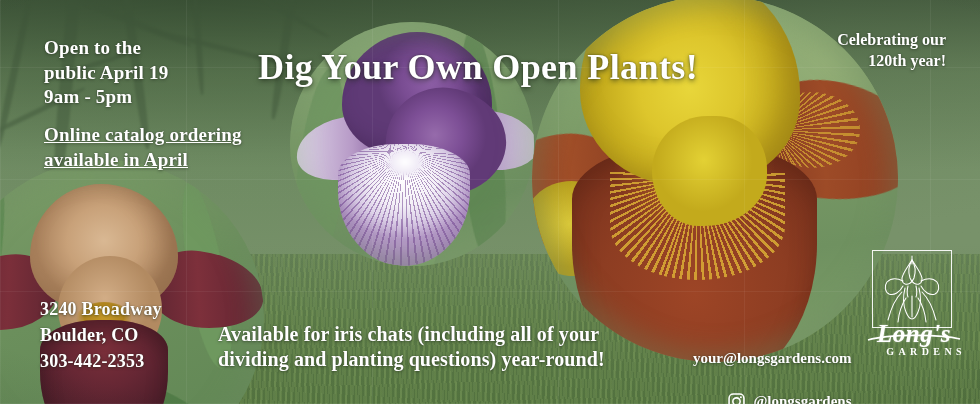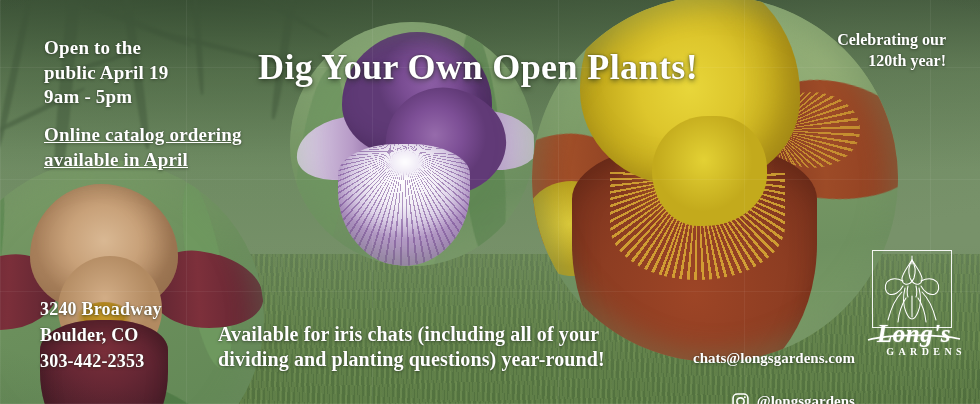--- a/index.html
+++ b/index.html
@@ -382,21 +382,21 @@
 
   <div class="txt" id="headline">Dig Your Own Open Plants!</div>
 
   <div class="txt" id="anniversary">Celebrating our
 120th year!</div>
 
   <div class="txt" id="chats-block">Available for iris chats (including all of your
 dividing and planting questions) year-round!</div>
 
   <div class="txt" id="contact-block">
-    <span id="contact-email">chats@longsgardens.com</span>
+    <span id="contact-email">your@longsgardens.com</span>
     <span class="ig-row">
       <svg class="ig-icon" viewBox="0 0 24 24" fill="none" stroke="#ffffff" stroke-width="2">
         <rect x="2.6" y="2.6" width="18.8" height="18.8" rx="5.4" ry="5.4"></rect>
         <circle cx="12" cy="12" r="4.6"></circle>
         <circle cx="17.5" cy="6.6" r="1.25" fill="#ffffff" stroke="none"></circle>
       </svg>
       <span id="contact-handle">@longsgardens</span>
     </span>
   </div>
 

